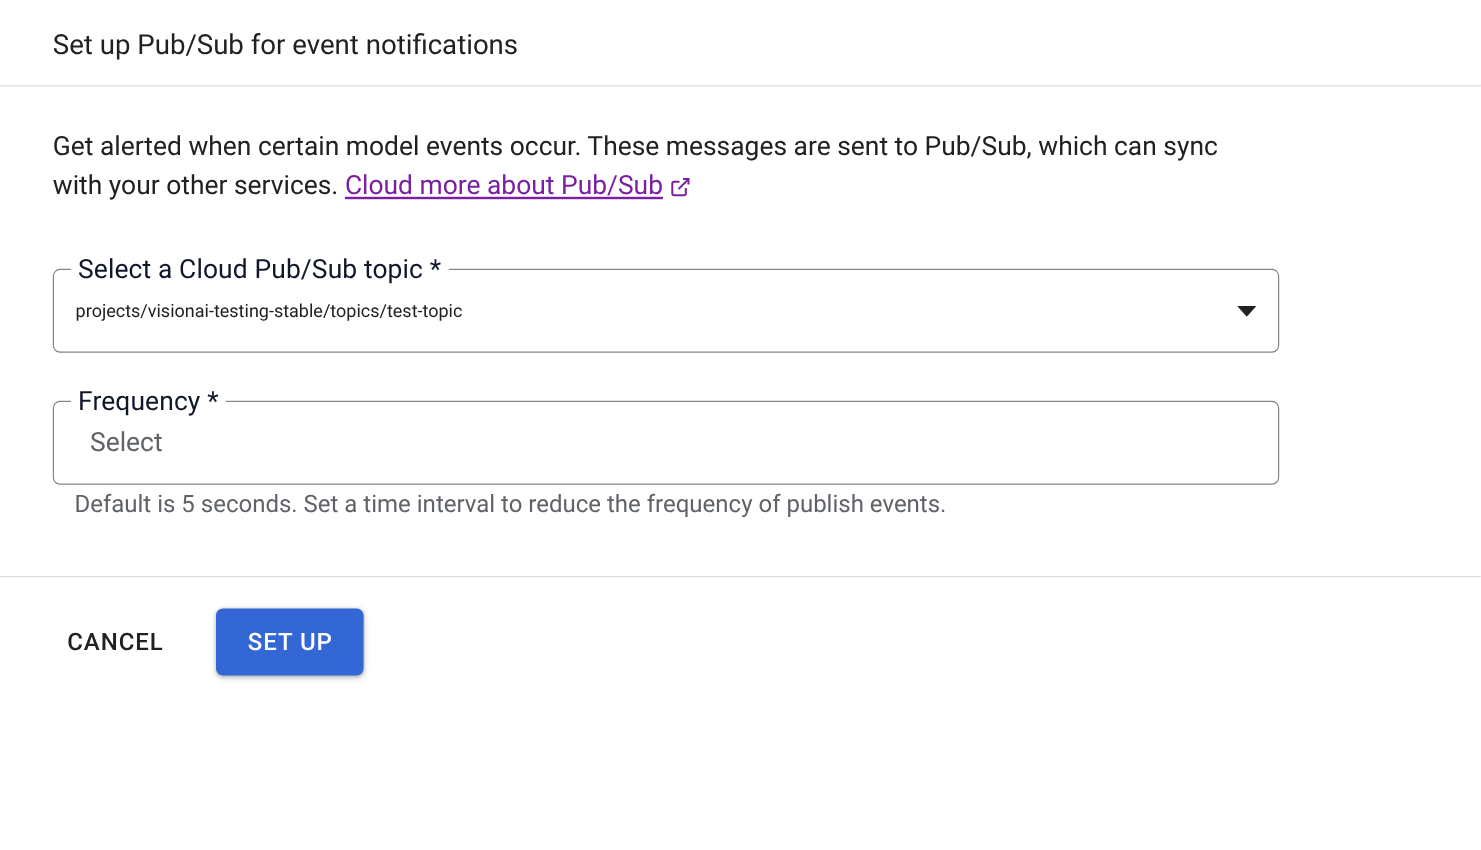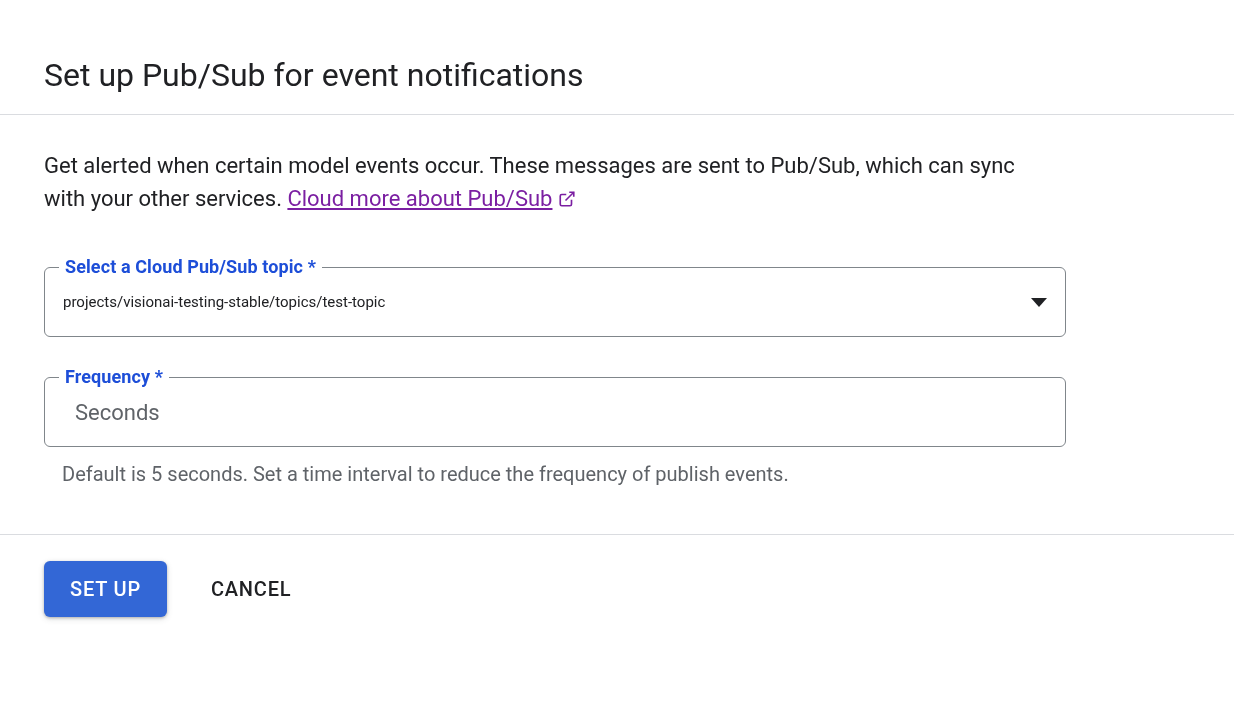--- a/index.html
+++ b/index.html
@@ -9,25 +9,24 @@
       background: #fff;
       width: 1234px;
     }
     .dialog {
       position: relative;
     }
     .header {
       padding: 24px 44px 20px 44px;
     }
     .title {
-      font-size: 32px;
+      font-size: 23px;
       font-weight: 400;
       letter-spacing: 0;
       color: #202124;
-      margin-top: 32px;
     }
     .hr {
       border: none;
       border-top: 1px solid #dadce0;
     }
     .body {
       padding: 34px 60px 48px 44px;
     }
     .description {
       font-size: 22px;
@@ -60,23 +59,23 @@
       align-items: center;
       padding: 0 18px;
       height: 70px;
     }
     .field-label {
       position: absolute;
       top: -12px;
       left: 14px;
       background: #fff;
       padding: 0 6px;
-      font-size: 18px;
-      font-weight: 700;
-      color: #1d4ed8;
+      font-size: 22px;
+      font-weight: 400;
+      color: #0f172a;
       letter-spacing: 0.1px;
     }
     .field-value {
       font-size: 15px;
       color: #202124;
       flex: 1;
       border: none;
       outline: none;
       background: transparent;
       font-family: inherit;
@@ -93,21 +92,21 @@
     }
     .suffix {
       font-size: 22px;
       color: #5f6368;
       margin-left: 12px;
       flex-shrink: 0;
     }
     .helper-text {
       font-size: 20px;
       color: #5f6368;
-      margin-top: 15px;
+      margin-top: 4px;
       padding-left: 18px;
     }
     .footer {
       border-top: 1px solid #dadce0;
       padding: 26px 44px 24px 44px;
       display: flex;
       gap: 32px;
       align-items: center;
     }
     .btn {
@@ -162,24 +161,24 @@
       <div class="field-outline">
         <span class="field-label">Select a Cloud Pub/Sub topic *</span>
         <span class="field-value">projects/visionai-testing-stable/topics/test-topic</span>
         <span class="dropdown-arrow"></span>
       </div>
     </div>
 
     <div class="form-field second">
       <div class="field-outline">
         <span class="field-label">Frequency *</span>
-        <span class="suffix">Seconds</span>
+        <span class="suffix">Select</span>
       </div>
       <div class="helper-text">Default is 5 seconds. Set a time interval to reduce the frequency of publish events.</div>
     </div>
   </div>
 
   <div class="footer">
+    <button class="btn btn-text">Cancel</button>
     <button class="btn btn-primary">Set up</button>
-    <button class="btn btn-text">Cancel</button>
   </div>
 
 </div>
 
 </body></html>

